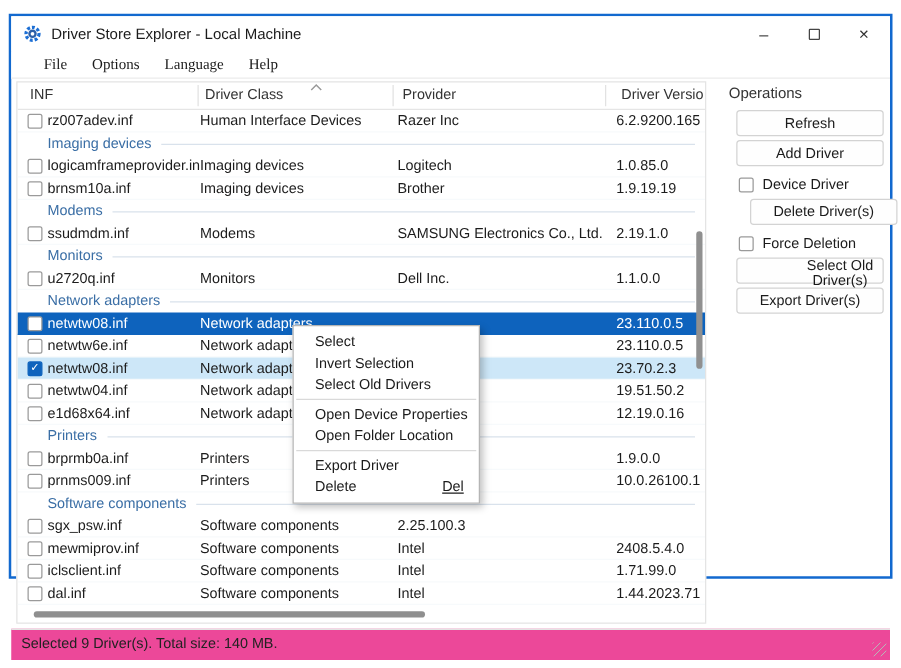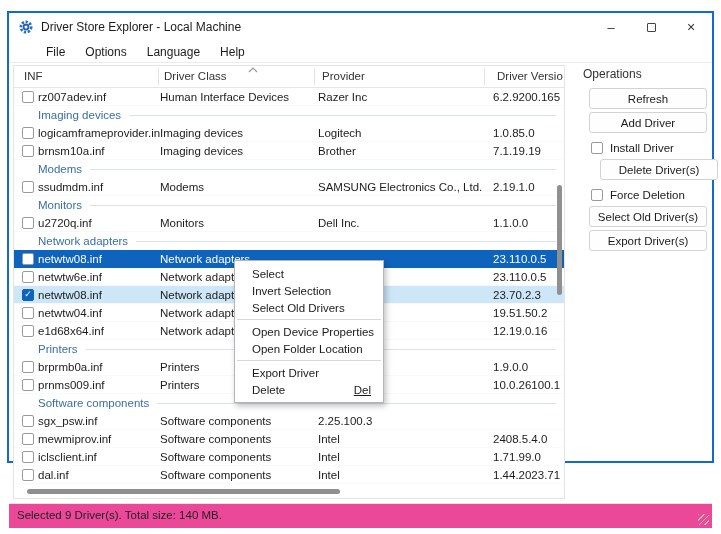--- a/index.html
+++ b/index.html
@@ -14,21 +14,21 @@
   .title-text { position:absolute; left:32px; top:7px; font-size:12px; color:#1b1b1b; white-space:nowrap; }
   .win-btn { position:absolute; top:0; width:40px; height:28px; display:flex; align-items:center; justify-content:center;
              font-size:13px; color:#333; cursor:default; }
   .btn-min { left:582px; }
   .btn-max { left:622px; }
   .btn-close { left:662px; font-size:14px; }
   .max-glyph { width:9px; height:9px; border:1px solid #444; border-radius:1px; display:inline-block; }
 
   
   .menubar { position:absolute; left:0; top:28px; width:100%; height:22px; display:flex; align-items:center;
-             padding-left:27px; border-bottom:1px solid #ececec; background:#fff; }
+             padding-left:16px; border-bottom:1px solid #ececec; background:#fff;font-family:Liberation Serif, serif; }
   .menubar .mitem { font-size:12px; color:#1b1b1b; padding:3px 10px; }
 
   
   .table { position:absolute; left:4px; top:52px; width:552px; height:434px; border:1px solid #e4e4e4;
            background:#fff; overflow:hidden; }
   .thead { position:relative; height:22px; border-bottom:1px solid #e5e5e5; font-size:11.5px; color:#333;text-align:center; }
   .thead .h { position:absolute; top:4px; white-space:nowrap; }
   .h-inf { left:10px; } .h-class { left:150px; } .h-prov { left:308px; } .h-ver { left:483px; }
   .hsep { position:absolute; top:2px; bottom:2px; width:1px; background:#e2e2e2; }
   .sep1 { left:144px; } .sep2 { left:300px; } .sep3 { left:470px; }
@@ -136,21 +136,21 @@
           <span class="c-inf">logicamframeprovider.inf</span>
           <span class="c-class">Imaging devices</span>
           <span class="c-prov">Logitech</span>
           <span class="c-ver">1.0.85.0</span>
         </div>
         <div class="trow">
           <span class="cb"></span>
           <span class="c-inf">brnsm10a.inf</span>
           <span class="c-class">Imaging devices</span>
           <span class="c-prov">Brother</span>
-          <span class="c-ver">7.1.19.19</span>
+          <span class="c-ver">1.9.19.19</span>
         </div>
         <div class="group-row">
           <span class="glabel">Modems</span>
           <span class="gline"></span>
         </div>
         <div class="trow">
           <span class="cb"></span>
           <span class="c-inf">ssudmdm.inf</span>
           <span class="c-class">Modems</span>
           <span class="c-prov">SAMSUNG Electronics Co., Ltd.</span>
@@ -286,28 +286,28 @@
         <span class="shortcut">Del</span>
       </div>
     </div>
 
   <div class="ops-title">Operations</div>
   <div id="ops">
       <button class="op-btn" style="top: 75px;">Refresh</button>
       <button class="op-btn" style="top: 99px;">Add Driver</button>
       <div class="op-cbrow" style="top: 128px;">
         <span class="cbox"></span>
-        <span class="cbl">Install Driver</span>
+        <span class="cbl">Device Driver</span>
       </div>
       <button class="op-btn" style="top: 146px; margin-left: 11px;">Delete Driver(s)</button>
       <div class="op-cbrow" style="top: 175px;">
         <span class="cbox"></span>
         <span class="cbl">Force Deletion</span>
       </div>
-      <button class="op-btn" style="top: 193px;">Select Old Driver(s)</button>
+      <button class="op-btn" style="top: 193px; padding-left: 48px;">Select Old Driver(s)</button>
       <button class="op-btn" style="top: 217px;">Export Driver(s)</button>
     </div>
 
   <div class="statusbar">
     <span class="status-text">Selected 9 Driver(s). Total size: 140 MB.</span>
     <span class="grip"></span>
   </div>
 
 </div>
 

